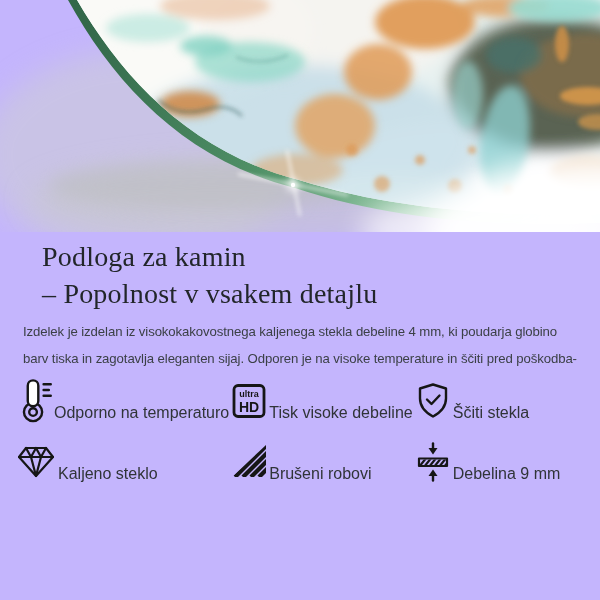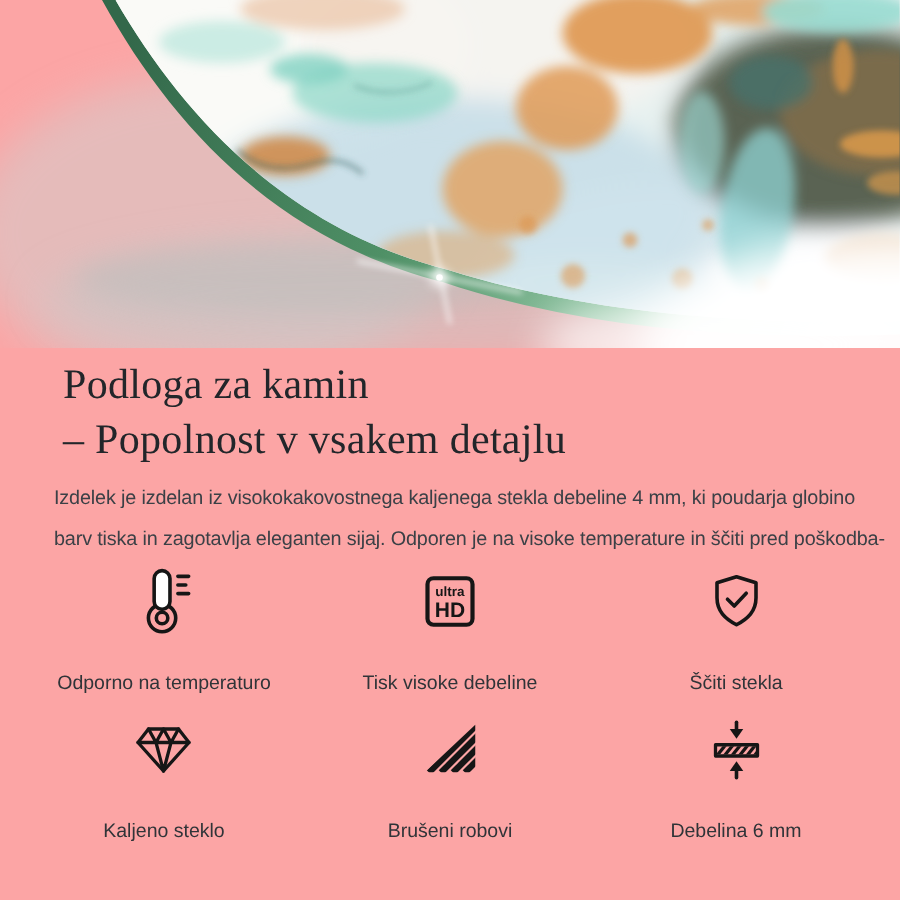--- a/index.html
+++ b/index.html
@@ -1,28 +1,28 @@
 <!DOCTYPE html>
 <html><head>
 <meta charset="utf-8">
 <style>
   html,body{margin:0;padding:0;background:#ffffff;}
   body{width:600px;height:600px;overflow:hidden;font-family:"Liberation Sans",sans-serif;}
-  .page{width:600px;height:600px;background:#fca5a5;}
+  .page{width:600px;height:600px;background:#c4b5fd;}
   .hero{width:600px;height:232px;position:relative;}
   .hero svg{display:block;}
   .title{margin:6px 0 0 42px;font-family:"Liberation Serif","DejaVu Serif",serif;font-weight:400;
          font-size:28px;line-height:37px;color:#22262a;letter-spacing:0.2px;}
   .t-line{display:block;white-space:nowrap;}
-  .desc{margin:6px 0 0 36px;font-size:13.2px;line-height:27px;color:#3b4046;letter-spacing:-0.1px;}
+  .desc{margin:6px 0 0 23px;font-size:13.2px;line-height:27px;color:#3b4046;letter-spacing:-0.1px;}
   .d-line{display:block;white-space:nowrap;}
   .features{display:grid;grid-template-columns:repeat(3,1fr);row-gap:15px;padding:0 14px;margin-top:6px;}
-  .feat{display:flex;flex-direction:column;align-items:center;}
+  .feat{display:flex;align-items:center;}
   .feat-icon{height:46px;display:flex;align-items:center;justify-content:center;}
-  .feat-label{margin-top:23px;font-size:13px;color:#303438;white-space:nowrap;}
+  .feat-label{margin-top:23px;font-size:16px;color:#303438;white-space:nowrap;}
   .icon-stroke{stroke:#161616;fill:none;stroke-linecap:round;stroke-linejoin:round;}
   .uhd-top{font-family:"Liberation Sans",sans-serif;font-weight:700;font-size:9px;fill:#161616;}
   .uhd-bottom{font-family:"Liberation Sans",sans-serif;font-weight:800;font-size:14px;fill:#161616;}
 </style>
 </head>
 <body>
 
 <div class="page">
 
   <div class="hero">
@@ -208,17 +208,17 @@
             <path d="M21 25 L29 15"></path>
               <path d="M26 25 L34 15"></path>
               <path d="M31 25 L39 15"></path>
           </g>
           <path class="icon-stroke" d="M20 1.5 V6.5" stroke-width="2.4"></path>
           <polygon points="15.5,6 24.5,6 20,12.5" fill="#161616"></polygon>
           <path class="icon-stroke" d="M20 38.5 V33.5" stroke-width="2.4"></path>
           <polygon points="15.5,34 24.5,34 20,27.5" fill="#161616"></polygon>
         </svg>
       </div>
-      <div class="feat-label">Debelina 6 mm</div>
+      <div class="feat-label">Debelina 9 mm</div>
     </div>
 
   </div>
 </div>
 
 </body></html>

